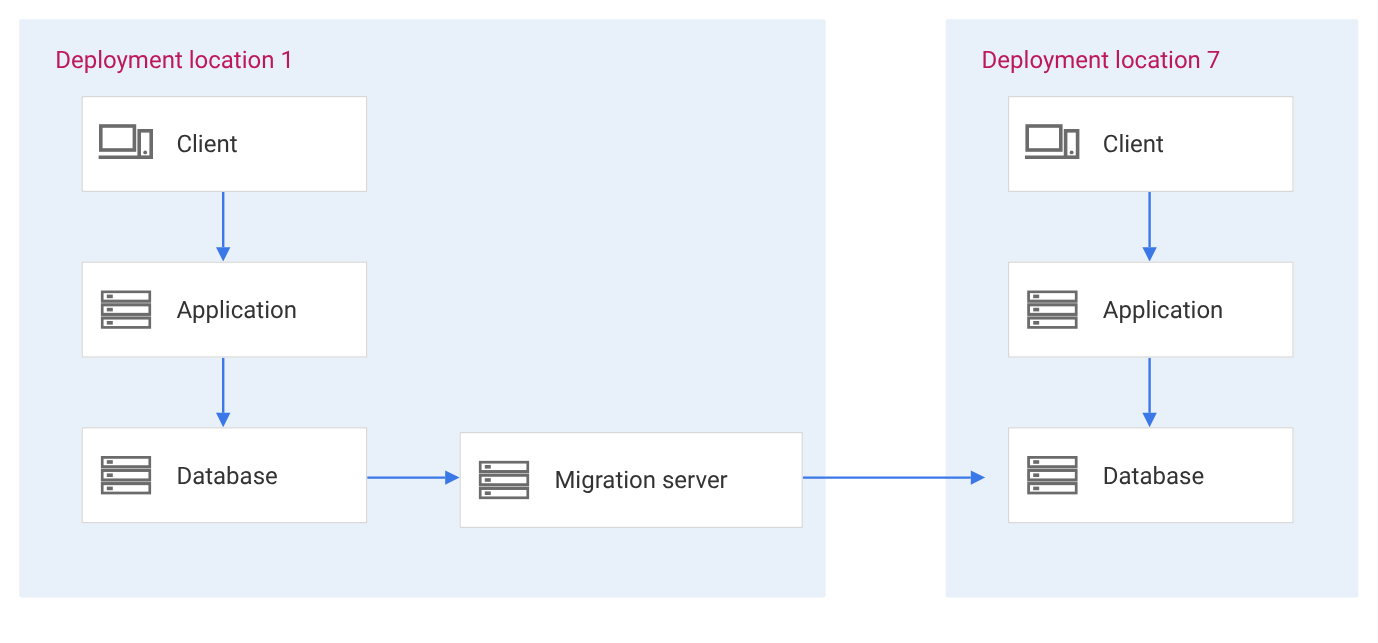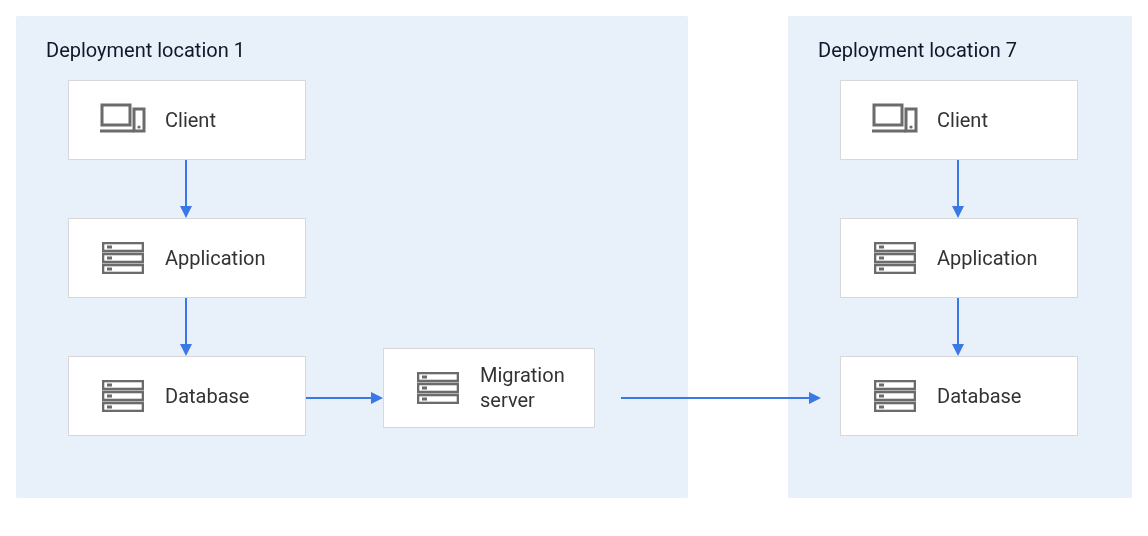--- a/index.html
+++ b/index.html
@@ -15,30 +15,30 @@
   .location-panel {
     position: absolute;
     background: #e8f0fa;
     border-radius: 2px;
   }
   .panel-title {
     position: absolute;
     top: 22px;
     left: 30px;
     font-size: 20px;
-    color: #0f172a;
+    color: #be185d;
     font-weight: 400;
   }
   .node {
     position: absolute;
     background: #ffffff;
     border: 1px solid #d8d8d8;
     display: flex;
     align-items: center;
-    padding: 0 30px;
+    padding: 0 12px;
     gap: 18px;
   }
   .node-label {
     font-size: 20px;
     color: #333333;
     font-weight: 400;
     line-height: 1.25;
   }
   .icon-wrap {
     width: 48px;
@@ -126,21 +126,21 @@
       <rect x="1" y="12" width="40" height="8" fill="none" stroke="#6b6b6b" stroke-width="2.6"></rect>
       <rect x="1" y="23" width="40" height="8" fill="none" stroke="#6b6b6b" stroke-width="2.6"></rect>
       <rect x="5" y="3.5" width="5" height="3" fill="#6b6b6b"></rect>
       <rect x="5" y="14.5" width="5" height="3" fill="#6b6b6b"></rect>
       <rect x="5" y="25.5" width="5" height="3" fill="#6b6b6b"></rect>
     </svg>
   </span>
   <span class="node-label">Database</span>
 </div>
 
-<div class="node" style="left:383px; top:348px; width:212px; height:80px;">
+<div class="node" style="left:383px; top:360px; width:286px; height:80px;">
   <span class="icon-wrap">
     <svg width="42" height="32" viewBox="0 0 42 32">
       <rect x="1" y="1" width="40" height="8" fill="none" stroke="#6b6b6b" stroke-width="2.6"></rect>
       <rect x="1" y="12" width="40" height="8" fill="none" stroke="#6b6b6b" stroke-width="2.6"></rect>
       <rect x="1" y="23" width="40" height="8" fill="none" stroke="#6b6b6b" stroke-width="2.6"></rect>
       <rect x="5" y="3.5" width="5" height="3" fill="#6b6b6b"></rect>
       <rect x="5" y="14.5" width="5" height="3" fill="#6b6b6b"></rect>
       <rect x="5" y="25.5" width="5" height="3" fill="#6b6b6b"></rect>
     </svg>
   </span>

